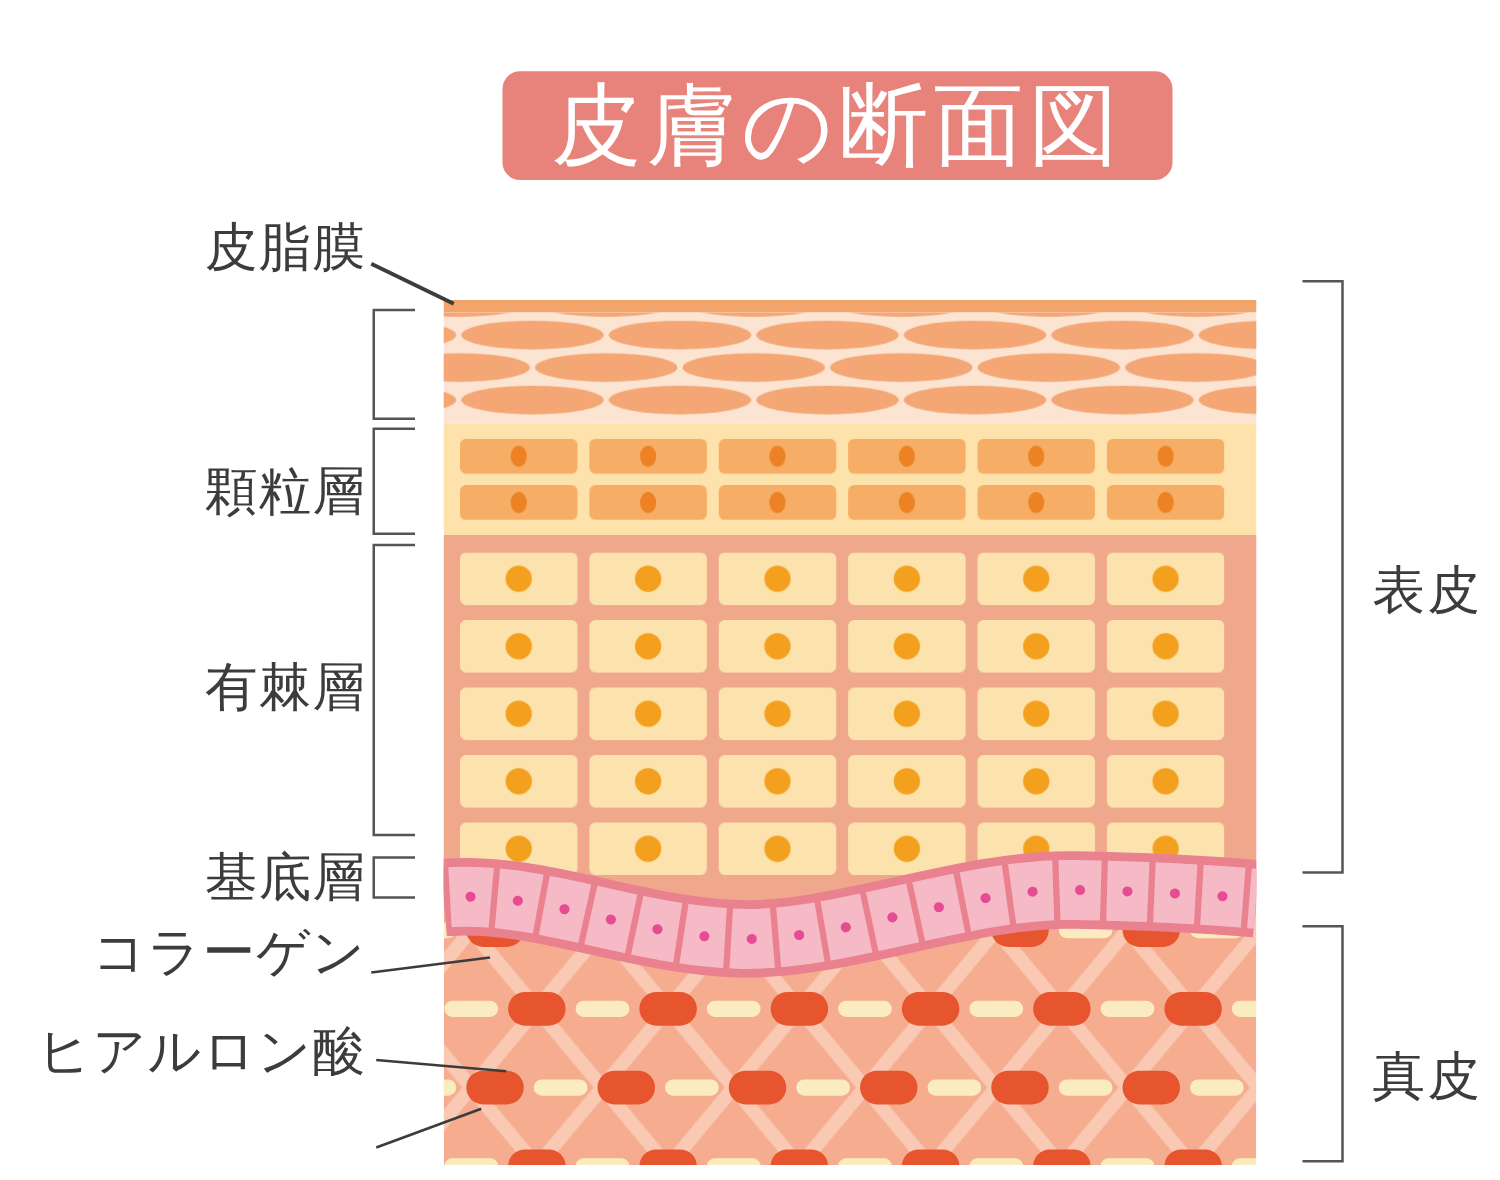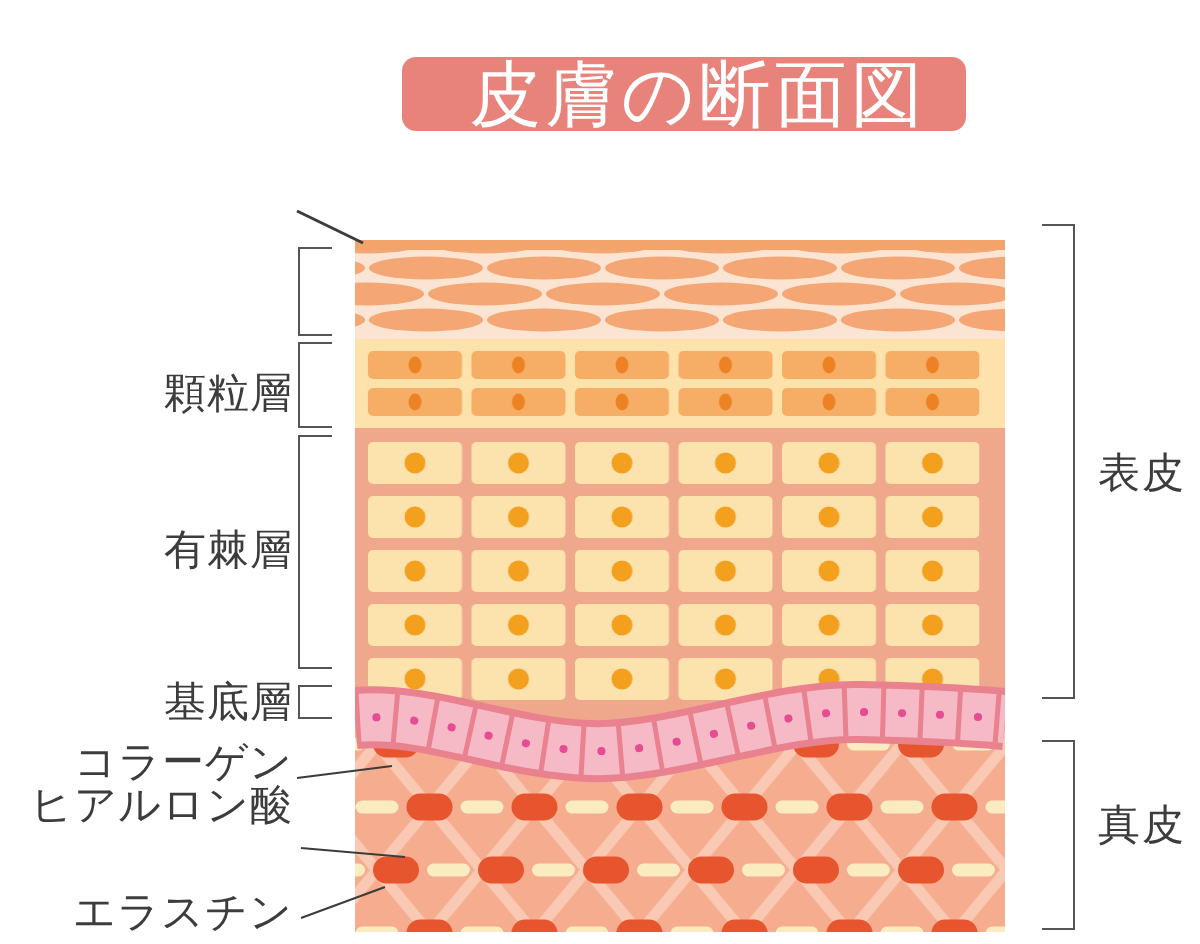--- a/index.html
+++ b/index.html
@@ -1,23 +1,23 @@
 <!DOCTYPE html>
 <html style="--c-banner-bg: #E8837B; --c-banner-text: #FFFFFF; --c-label-text: #3C3C3C; --c-line: #555555; --c-sebum: #F3A46B; --c-corneum-bg: #FBE4D2; --c-corneum-cell: #F4A775; --c-granular-bg: #FDE2AB; --c-granular-cell: #F6AE67; --c-granular-dot: #EC8224; --c-spinous-bg: #F0A88D; --c-spinous-cell: #FCE2AC; --c-spinous-dot: #F3A01F; --c-basal-border: #E9818F; --c-basal-cell: #F5BAC6; --c-basal-dot: #E64C92; --c-dermis-bg: #F5AC8F; --c-dermis-hatch: #F9C9B4; --c-dermis-oval: #E7552F; --c-dermis-dash: #FBEBC0;"><head>
 <meta charset="utf-8">
 <style>
   html,body{margin:0;padding:0;background:#fff;}
   .stage{
     position:relative;width:1200px;height:944px;background:#fff;overflow:hidden;
     font-family:"Liberation Sans","DejaVu Sans",sans-serif;
   }
   .banner{
-    position:absolute;left:402px;top:57px;width:536px;height:74px;
+    position:absolute;left:402px;top:57px;width:536px;height:87px;
     background:var(--c-banner-bg);border-radius:14px;
-    display:flex;align-items:center;justify-content:center;padding-left:28px;
+    display:flex;align-items:center;justify-content:center;
   }
   .banner span{
     color:var(--c-banner-text);font-size:72px;letter-spacing:4px;line-height:1;
   }
   .llabel{
     position:absolute;left:0;width:293px;text-align:right;
     font-size:42px;line-height:42px;letter-spacing:1px;color:var(--c-label-text);
     white-space:nowrap;
   }
   .rlabel{
@@ -49,29 +49,29 @@
 </style>
 </head>
 <body>
 
 <div class="stage">
 
   <div class="banner">
     <span>皮膚の断面図</span>
   </div>
 
+  <div class="llabel" style="top:177px">皮脂膜</div>
   <div class="llabel" style="top:372px">顆粒層</div>
   <div class="llabel" style="top:681px">基底層</div>
   <div class="llabel" style="top:529px">有棘層</div>
   <div class="llabel" style="top:741px">コラーゲン</div>
-  <div class="llabel" style="top:784px">ヒアルロン酸</div>
-  <div class="llabel" style="top:891px">エラスチン</div>
+  <div class="llabel" style="top:820px">ヒアルロン酸</div>
 
   <div class="rlabel" style="top:452px">表皮</div>
-  <div class="rlabel" style="top:804px">真皮</div>
+  <div class="rlabel" style="top:841px">真皮</div>
 
   <svg class="fig" width="1200" height="944" viewBox="0 0 1200 944">
     <defs>
       <pattern id="patCorneum" patternUnits="userSpaceOnUse" x="13" y="255" width="118" height="52">
         <ellipse class="f-corneum-cell" cx="59" cy="13" rx="57" ry="11.5"></ellipse>
         <ellipse class="f-corneum-cell" cx="0" cy="39" rx="57" ry="11.5"></ellipse>
         <ellipse class="f-corneum-cell" cx="118" cy="39" rx="57" ry="11.5"></ellipse>
       </pattern>
       <pattern id="patGran" patternUnits="userSpaceOnUse" x="368" y="351" width="103.5" height="37">
         <rect class="f-gran-cell" x="0" y="0" width="94" height="28" rx="5"></rect>

